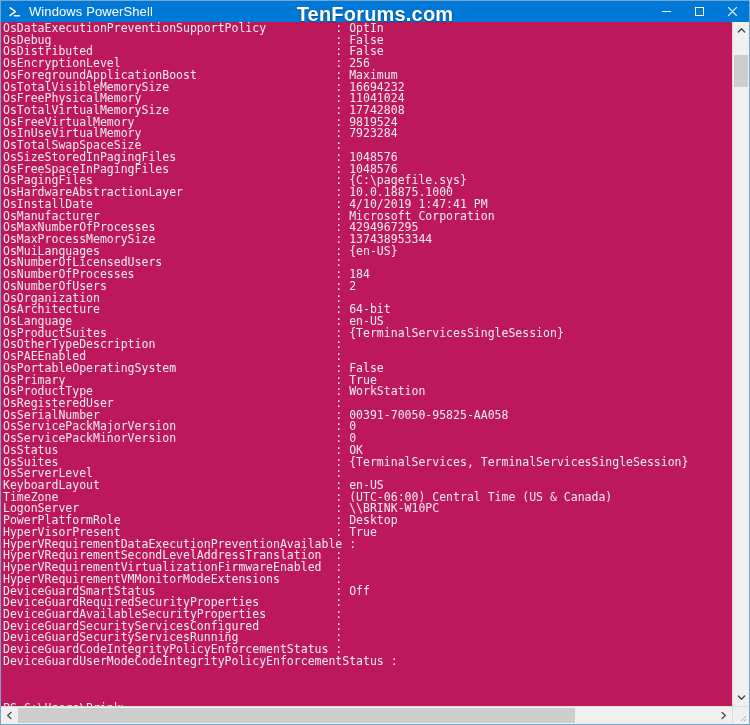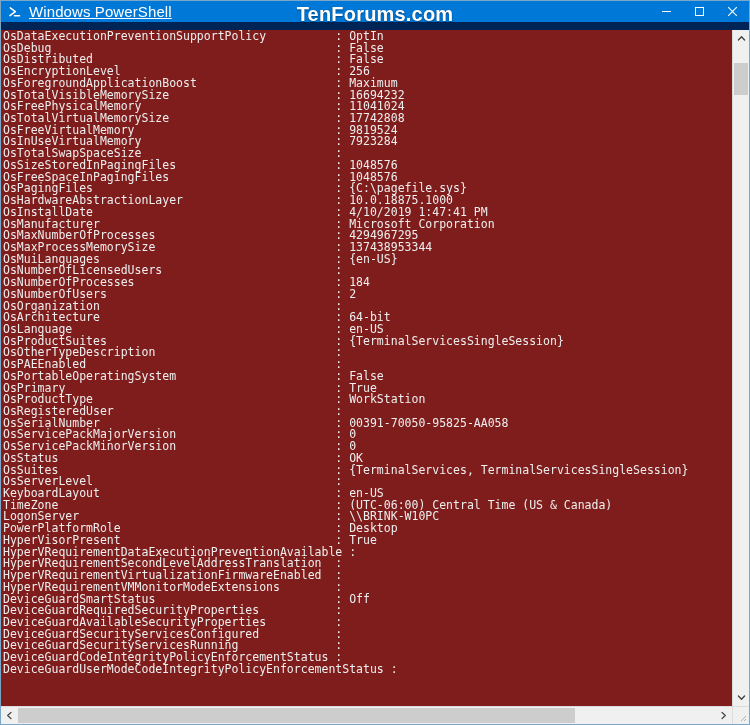--- a/index.html
+++ b/index.html
@@ -42,25 +42,24 @@
     gap: 7px;
     height: 100%;
   }
   .ps-icon {
     width: 14px;
     height: 14px;
     display: block;
   }
   .title-text {
     color: #ffffff;
-    font-size: 15px;
+    font-size: 13px;
     font-family: "Liberation Sans", sans-serif;
     letter-spacing: 0.1px;
     white-space: nowrap;
-    text-decoration: underline;
   }
   .title-spacer { flex: 1 1 auto; }
   .win-controls {
     display: flex;
     height: 21px;
     align-items: stretch;
   }
   .win-btn {
     width: 33px;
     display: flex;
@@ -230,21 +229,21 @@
           <path d="M1.2 1.2 L9.8 9.8 M9.8 1.2 L1.2 9.8" stroke="#ffffff" stroke-width="1.1" fill="none"></path>
         </svg>
       </div>
     </div>
   </div>
 
   <div class="watermark">
     <span>TenForums.com</span>
   </div>
 
-  <div class="console-area" style="background: #7f1d1d; margin-top: 8px;">
+  <div class="console-area" style="background: #be185d;">
 
     <div class="console-text" id="console-text" style="color: rgb(238, 238, 238);"><div class="line">OsDataExecutionPreventionSupportPolicy          : OptIn</div><div class="line">OsDebug                                         : False</div><div class="line">OsDistributed                                   : False</div><div class="line">OsEncryptionLevel                               : 256</div><div class="line">OsForegroundApplicationBoost                    : Maximum</div><div class="line">OsTotalVisibleMemorySize                        : 16694232</div><div class="line">OsFreePhysicalMemory                            : 11041024</div><div class="line">OsTotalVirtualMemorySize                        : 17742808</div><div class="line">OsFreeVirtualMemory                             : 9819524</div><div class="line">OsInUseVirtualMemory                            : 7923284</div><div class="line">OsTotalSwapSpaceSize                            :</div><div class="line">OsSizeStoredInPagingFiles                       : 1048576</div><div class="line">OsFreeSpaceInPagingFiles                        : 1048576</div><div class="line">OsPagingFiles                                   : {C:\pagefile.sys}</div><div class="line">OsHardwareAbstractionLayer                      : 10.0.18875.1000</div><div class="line">OsInstallDate                                   : 4/10/2019 1:47:41 PM</div><div class="line">OsManufacturer                                  : Microsoft Corporation</div><div class="line">OsMaxNumberOfProcesses                          : 4294967295</div><div class="line">OsMaxProcessMemorySize                          : 137438953344</div><div class="line">OsMuiLanguages                                  : {en-US}</div><div class="line">OsNumberOfLicensedUsers                         :</div><div class="line">OsNumberOfProcesses                             : 184</div><div class="line">OsNumberOfUsers                                 : 2</div><div class="line">OsOrganization                                  :</div><div class="line">OsArchitecture                                  : 64-bit</div><div class="line">OsLanguage                                      : en-US</div><div class="line">OsProductSuites                                 : {TerminalServicesSingleSession}</div><div class="line">OsOtherTypeDescription                          :</div><div class="line">OsPAEEnabled                                    :</div><div class="line">OsPortableOperatingSystem                       : False</div><div class="line">OsPrimary                                       : True</div><div class="line">OsProductType                                   : WorkStation</div><div class="line">OsRegisteredUser                                :</div><div class="line">OsSerialNumber                                  : 00391-70050-95825-AA058</div><div class="line">OsServicePackMajorVersion                       : 0</div><div class="line">OsServicePackMinorVersion                       : 0</div><div class="line">OsStatus                                        : OK</div><div class="line">OsSuites                                        : {TerminalServices, TerminalServicesSingleSession}</div><div class="line">OsServerLevel                                   :</div><div class="line">KeyboardLayout                                  : en-US</div><div class="line">TimeZone                                        : (UTC-06:00) Central Time (US &amp; Canada)</div><div class="line">LogonServer                                     : \\BRINK-W10PC</div><div class="line">PowerPlatformRole                               : Desktop</div><div class="line">HyperVisorPresent                               : True</div><div class="line">HyperVRequirementDataExecutionPreventionAvailable :</div><div class="line">HyperVRequirementSecondLevelAddressTranslation  :</div><div class="line">HyperVRequirementVirtualizationFirmwareEnabled  :</div><div class="line">HyperVRequirementVMMonitorModeExtensions        :</div><div class="line">DeviceGuardSmartStatus                          : Off</div><div class="line">DeviceGuardRequiredSecurityProperties           :</div><div class="line">DeviceGuardAvailableSecurityProperties          :</div><div class="line">DeviceGuardSecurityServicesConfigured           :</div><div class="line">DeviceGuardSecurityServicesRunning              :</div><div class="line">DeviceGuardCodeIntegrityPolicyEnforcementStatus :</div><div class="line">DeviceGuardUserModeCodeIntegrityPolicyEnforcementStatus :</div><div class="line">&nbsp;</div><div class="line">&nbsp;</div><div class="line">&nbsp;</div><div class="prompt-line">PS C:\Users\Brink&gt;</div></div>
 
     <div class="vscroll">
       <div class="arrow up">
         <svg width="9" height="9" viewBox="0 0 9 9" xmlns="http://www.w3.org/2000/svg">
           <path d="M1.4 6 L4.5 2.7 L7.6 6" fill="none" stroke="#404040" stroke-width="1.3" stroke-linecap="round" stroke-linejoin="round"></path>
         </svg>
       </div>
       <div class="thumb" id="vthumb" style="top: 33px; height: 32px;"></div>

